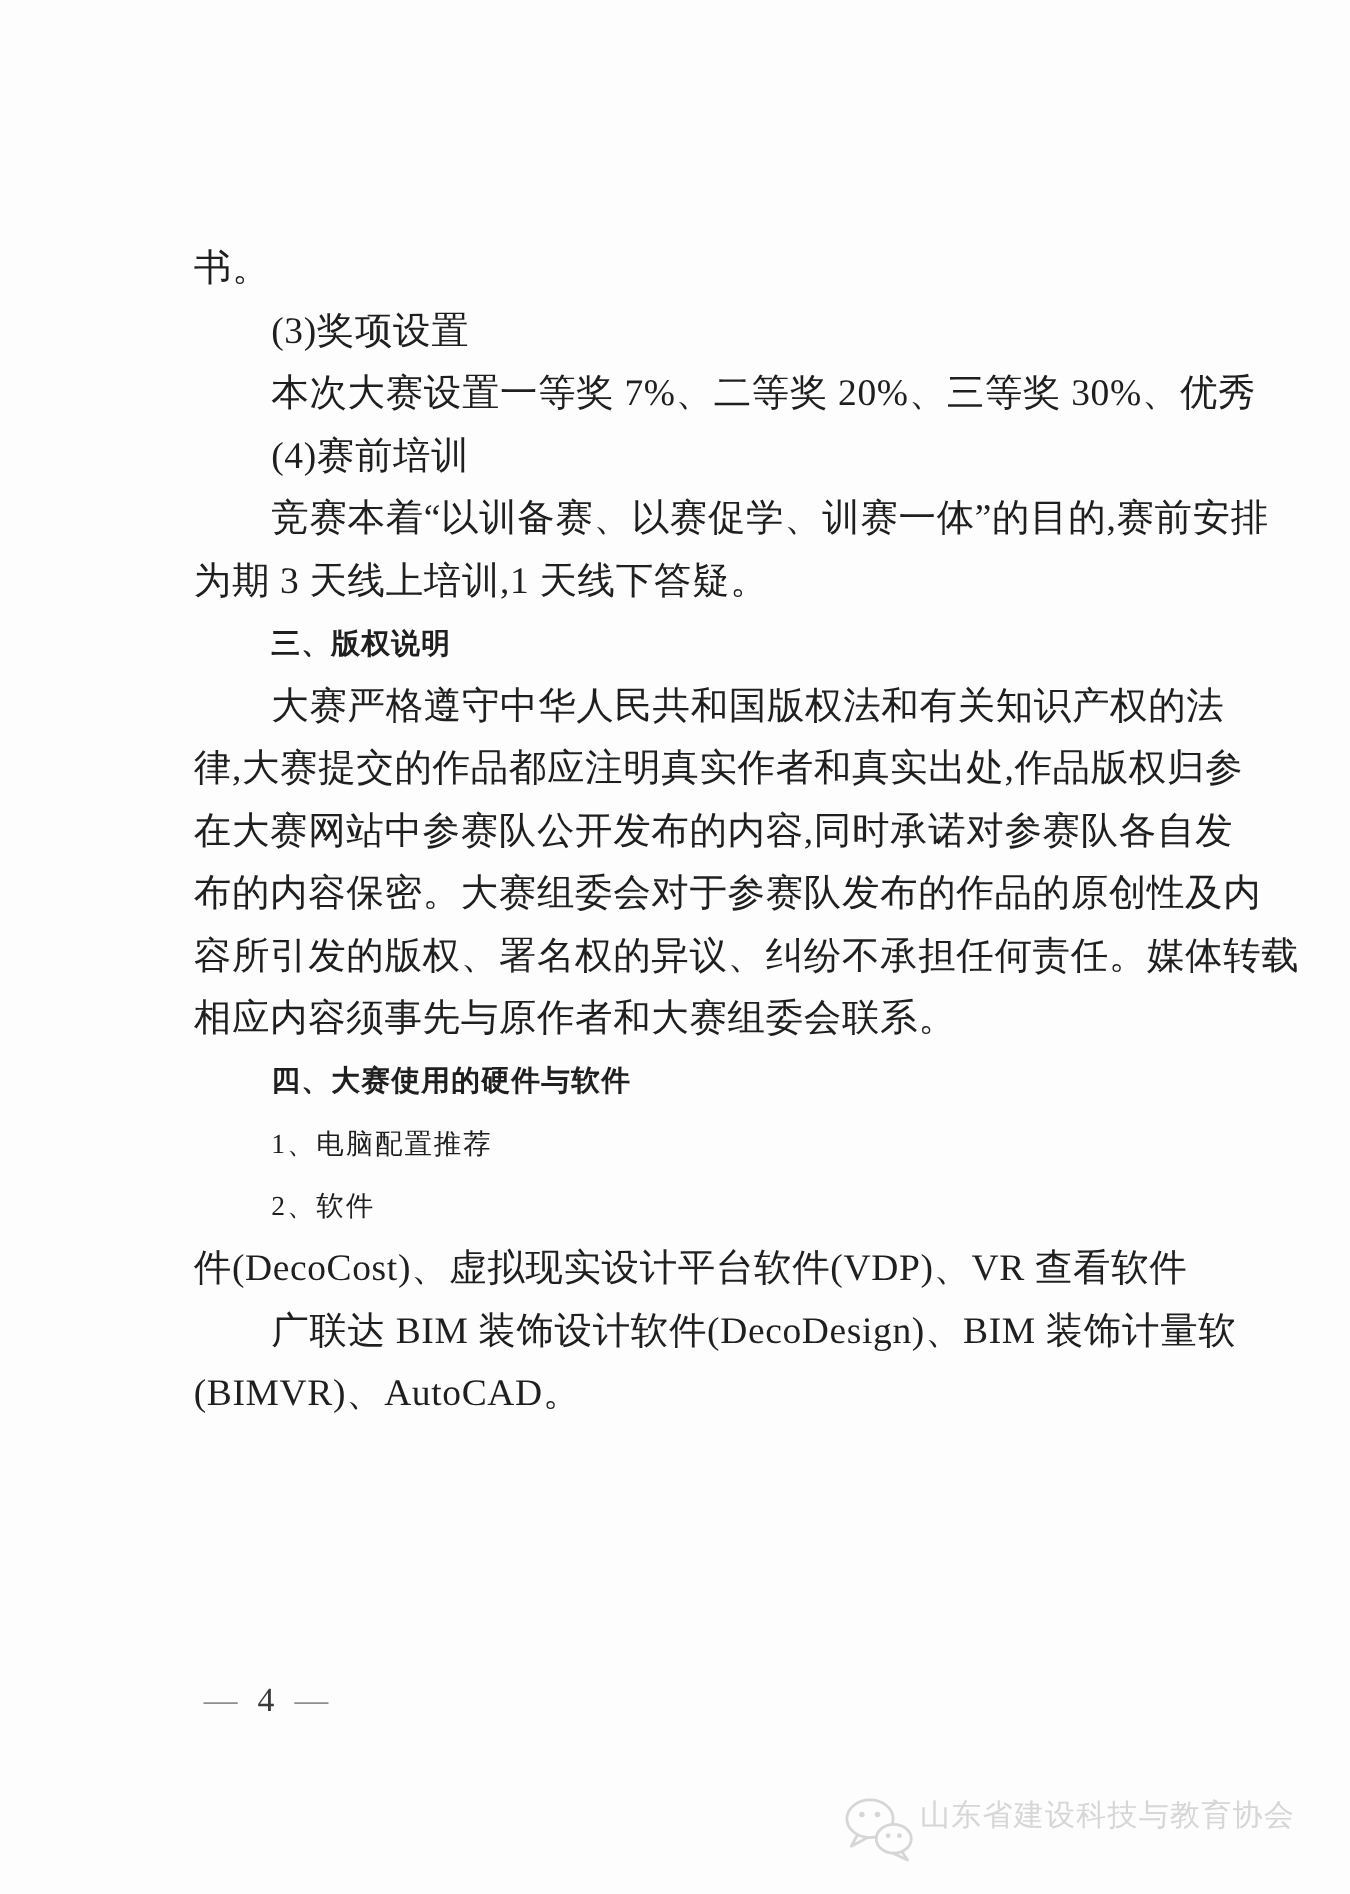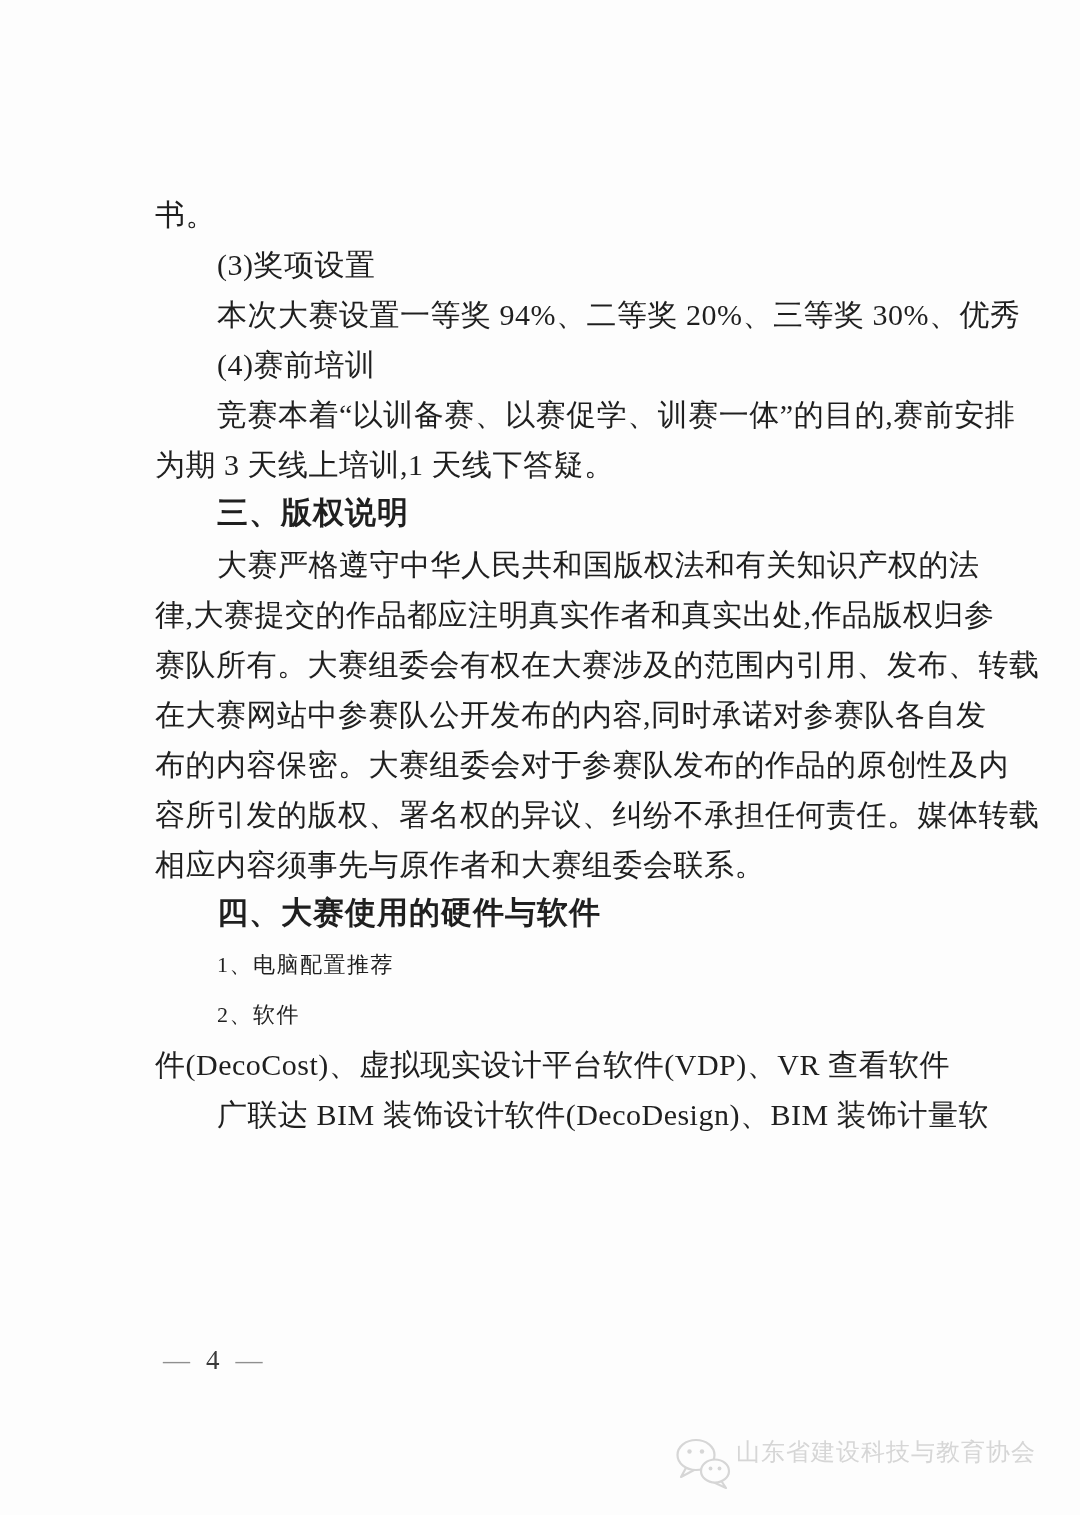--- a/index.html
+++ b/index.html
@@ -22,23 +22,23 @@
   }
   .line {
     height: 50px;
     line-height: 50px;
     font-size: 30px;
     white-space: nowrap;
     letter-spacing: 0.5px;
   }
   .line.indent { text-indent: 62px; }
   .line.heading {
-    font-family: Liberation Mono, monospace;
+    font-family: Liberation Serif, serif;
     font-weight: 700;
-    font-size: 31px;
+    font-size: 23px;
     letter-spacing: 1px;
   }
   .line.subheading {
     font-size: 22px;
     letter-spacing: 1.5px;
   }
   .page-number {
     position: absolute;
     left: 163px; top: 1340px;
     height: 40px;
@@ -64,37 +64,37 @@
   .wechat { display: block; }
 </style>
 </head>
 <body>
 
 <div class="page">
 
   <main class="content">
       <div class="line body">书。</div>
       <div class="line body indent">(3)奖项设置</div>
-      <div class="line body indent">本次大赛设置一等奖 94%、二等奖 20%、三等奖 30%、优秀</div>
+      <div class="line body indent">本次大赛设置一等奖 7%、二等奖 20%、三等奖 30%、优秀</div>
       <div class="line body indent">(4)赛前培训</div>
       <div class="line body indent">竞赛本着“以训备赛、以赛促学、训赛一体”的目的,赛前安排</div>
       <div class="line body">为期 3 天线上培训,1 天线下答疑。</div>
       <div class="line heading indent">三、版权说明</div>
       <div class="line body indent">大赛严格遵守中华人民共和国版权法和有关知识产权的法</div>
       <div class="line body">律,大赛提交的作品都应注明真实作者和真实出处,作品版权归参</div>
-      <div class="line body">赛队所有。大赛组委会有权在大赛涉及的范围内引用、发布、转载</div>
       <div class="line body">在大赛网站中参赛队公开发布的内容,同时承诺对参赛队各自发</div>
       <div class="line body">布的内容保密。大赛组委会对于参赛队发布的作品的原创性及内</div>
       <div class="line body">容所引发的版权、署名权的异议、纠纷不承担任何责任。媒体转载</div>
       <div class="line body">相应内容须事先与原作者和大赛组委会联系。</div>
       <div class="line heading indent">四、大赛使用的硬件与软件</div>
       <div class="line subheading indent">1、电脑配置推荐</div>
       <div class="line subheading indent">2、软件</div>
       <div class="line body">件(DecoCost)、虚拟现实设计平台软件(VDP)、VR 查看软件</div>
       <div class="line body indent">广联达 BIM 装饰设计软件(DecoDesign)、BIM 装饰计量软</div>
+      <div class="line body">(BIMVR)、AutoCAD。</div>
     </main>
 
   <div class="page-number">
     <span class="dash">—</span>
     <span class="num">4</span>
     <span class="dash">—</span>
   </div>
 
   <div class="watermark">
     <svg class="wechat" width="58" height="54" viewBox="0 0 58 54" xmlns="http://www.w3.org/2000/svg">

